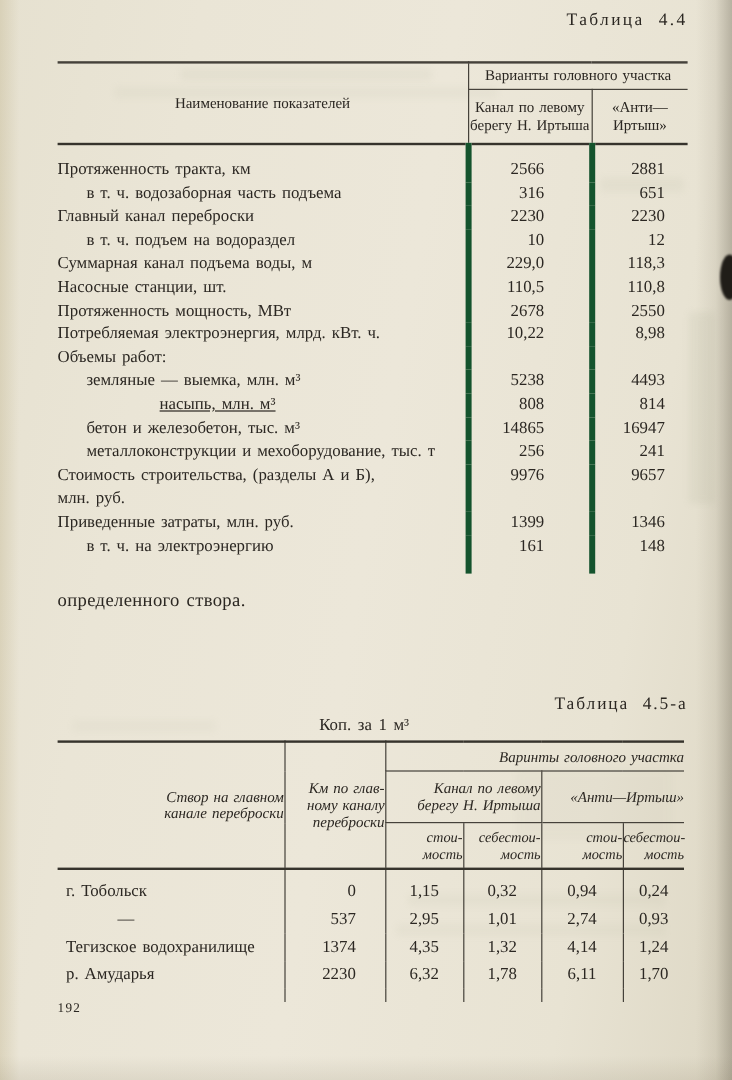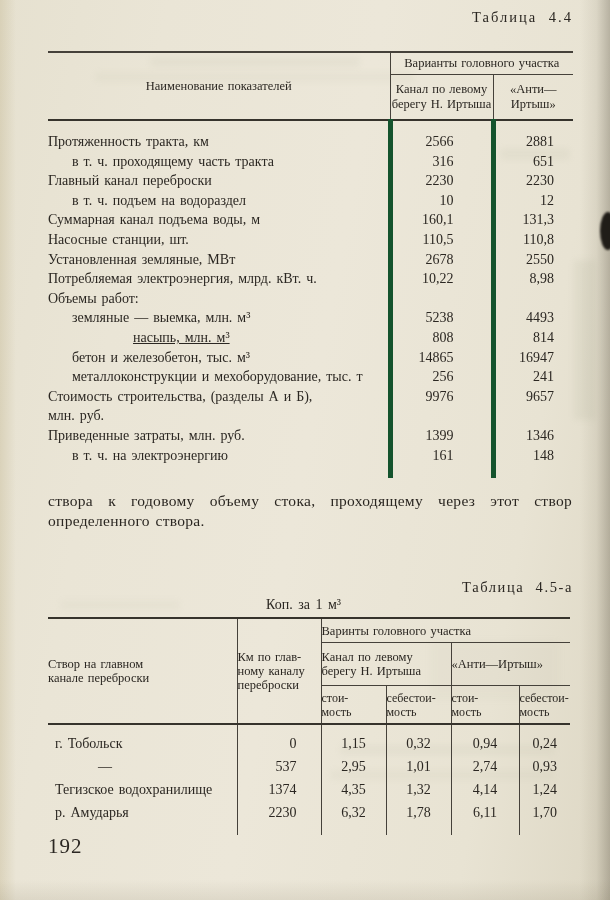--- a/index.html
+++ b/index.html
@@ -21,21 +21,21 @@
   
   .tcaption{position:absolute;left:48px;width:525px;text-align:right;
     font-size:14.5px;letter-spacing:2px;word-spacing:6px;}
   #cap44{top:9px;}
   #cap45{top:579px;letter-spacing:1.6px;}
   #unit45{position:absolute;left:266px;top:597px;font-size:14px;word-spacing:2px;}
   #paragraph{position:absolute;left:48px;top:491px;width:524px;
     font-size:15.5px;line-height:19.8px;letter-spacing:.3px;word-spacing:1.5px;}
   .pline{text-align:justify;text-align-last:justify;}
   .pline-last{text-align:left;}
-  #pagenum{position:absolute;left:48px;top:834px;font-size:21px;letter-spacing:1px;}
+  #pagenum{position:absolute;left:48px;top:834px;font-size:11px;letter-spacing:1px;}
   
   table{border-collapse:collapse;table-layout:fixed;}
   th,td{padding:0;margin:0;font-weight:normal;}
   .ml{white-space:pre-line;}
   
   #table44{position:absolute;left:48px;top:51px;width:525px;border-top:2px solid #45413a;}
   #table44 thead th{font-size:12.5px;line-height:15px;text-align:center;vertical-align:middle;word-spacing:1px;}
   #table44 thead{border-bottom:2.5px solid #36332c;}
   #table44 th.group44{height:21px;border-left:1px solid #45413a;border-bottom:1px solid #45413a;}
   #table44 th.var1{height:44px;border-left:1px solid #45413a;}
@@ -44,21 +44,21 @@
   #table44 td.lbl{text-align:left;}
   #table44 td.ind1{padding-left:24px;}
   #table44 td.ind2{padding-left:85px;text-decoration:underline;}
   #table44 td.val{text-align:right;border-left:5px solid #14532d;}
   #table44 td.v1{padding-right:37px;}
   #table44 td.v2{padding-right:19px;}
   #table44 tr.extender td{height:13px;}
   #table44 tr.firstrow td{padding-top:11px;margin-top:24px;}
   
   #table45{position:absolute;left:48px;top:617px;width:522px;border-top:2.5px solid #36332c;}
-  #table45 thead th{font-size:12.5px;line-height:14px;text-align:left;vertical-align:middle;word-spacing:1px;}
+  #table45 thead th{font-size:12.5px;line-height:14px;text-align:right;vertical-align:middle;word-spacing:1px;font-style:italic;}
   #table45 thead{border-bottom:2.5px solid #36332c;}
   #table45 th.group45{height:23px;border-left:1px solid #45413a;border-bottom:1px solid #45413a;}
   #table45 th.km45{border-left:1px solid #45413a;}
   #table45 th.var{height:42px;border-left:1px solid #45413a;border-bottom:1px solid #45413a;}
   #table45 th.sub{height:37px;border-left:1px solid #45413a;font-size:12px;}
   #table45 tbody td{font-size:14px;line-height:23px;vertical-align:top;word-spacing:1.5px;}
   #table45 td.stvor{text-align:left;padding-left:7px;}
   #table45 td.dash{padding-left:50px;}
   #table45 td.km{text-align:right;padding-right:24px;border-left:1px solid #45413a;}
   #table45 td.c{text-align:center;border-left:1px solid #45413a;}
@@ -100,46 +100,46 @@
       <th class="var2">«Анти—Иртыш»</th>
     </tr>
   </thead>
   <tbody>
     <tr class="firstrow">
       <td class="lbl">Протяженность тракта, км</td>
       <td class="val v1">2566</td>
       <td class="val v2">2881</td>
     </tr>
     <tr>
-      <td class="lbl ind1">в т. ч. проходящему часть тракта</td>
+      <td class="lbl ind1">в т. ч. водозаборная часть подъема</td>
       <td class="val v1">316</td>
       <td class="val v2">651</td>
     </tr>
     <tr>
       <td class="lbl">Главный канал переброски</td>
       <td class="val v1">2230</td>
       <td class="val v2">2230</td>
     </tr>
     <tr>
       <td class="lbl ind1">в т. ч. подъем на водораздел</td>
       <td class="val v1">10</td>
       <td class="val v2">12</td>
     </tr>
     <tr>
       <td class="lbl">Суммарная канал подъема воды, м</td>
-      <td class="val v1">160,1</td>
-      <td class="val v2">131,3</td>
+      <td class="val v1">229,0</td>
+      <td class="val v2">118,3</td>
     </tr>
     <tr>
       <td class="lbl">Насосные станции, шт.</td>
       <td class="val v1">110,5</td>
       <td class="val v2">110,8</td>
     </tr>
     <tr>
-      <td class="lbl">Установленная земляные, МВт</td>
+      <td class="lbl">Протяженность мощность, МВт</td>
       <td class="val v1">2678</td>
       <td class="val v2">2550</td>
     </tr>
     <tr>
       <td class="lbl">Потребляемая электроэнергия, млрд. кВт. ч.</td>
       <td class="val v1">10,22</td>
       <td class="val v2">8,98</td>
     </tr>
     <tr>
       <td class="lbl">Объемы работ:</td>
@@ -184,21 +184,20 @@
     </tr>
     <tr class="extender">
       <td class="lbl"></td>
         <td class="val v1"></td>
         <td class="val v2"></td>
     </tr>
   </tbody>
 </table>
 
 <div id="paragraph">
-  <div class="pline">створа к годовому объему стока, проходящему через этот створ</div>
   <div class="pline-last">определенного створа.</div>
 </div>
 
 <div id="cap45" class="tcaption">Таблица 4.5-а</div>
 <div id="unit45">Коп. за 1 м³</div>
 
 <table id="table45">
   <colgroup>
     <col style="width:189px">
       <col style="width:84px">

